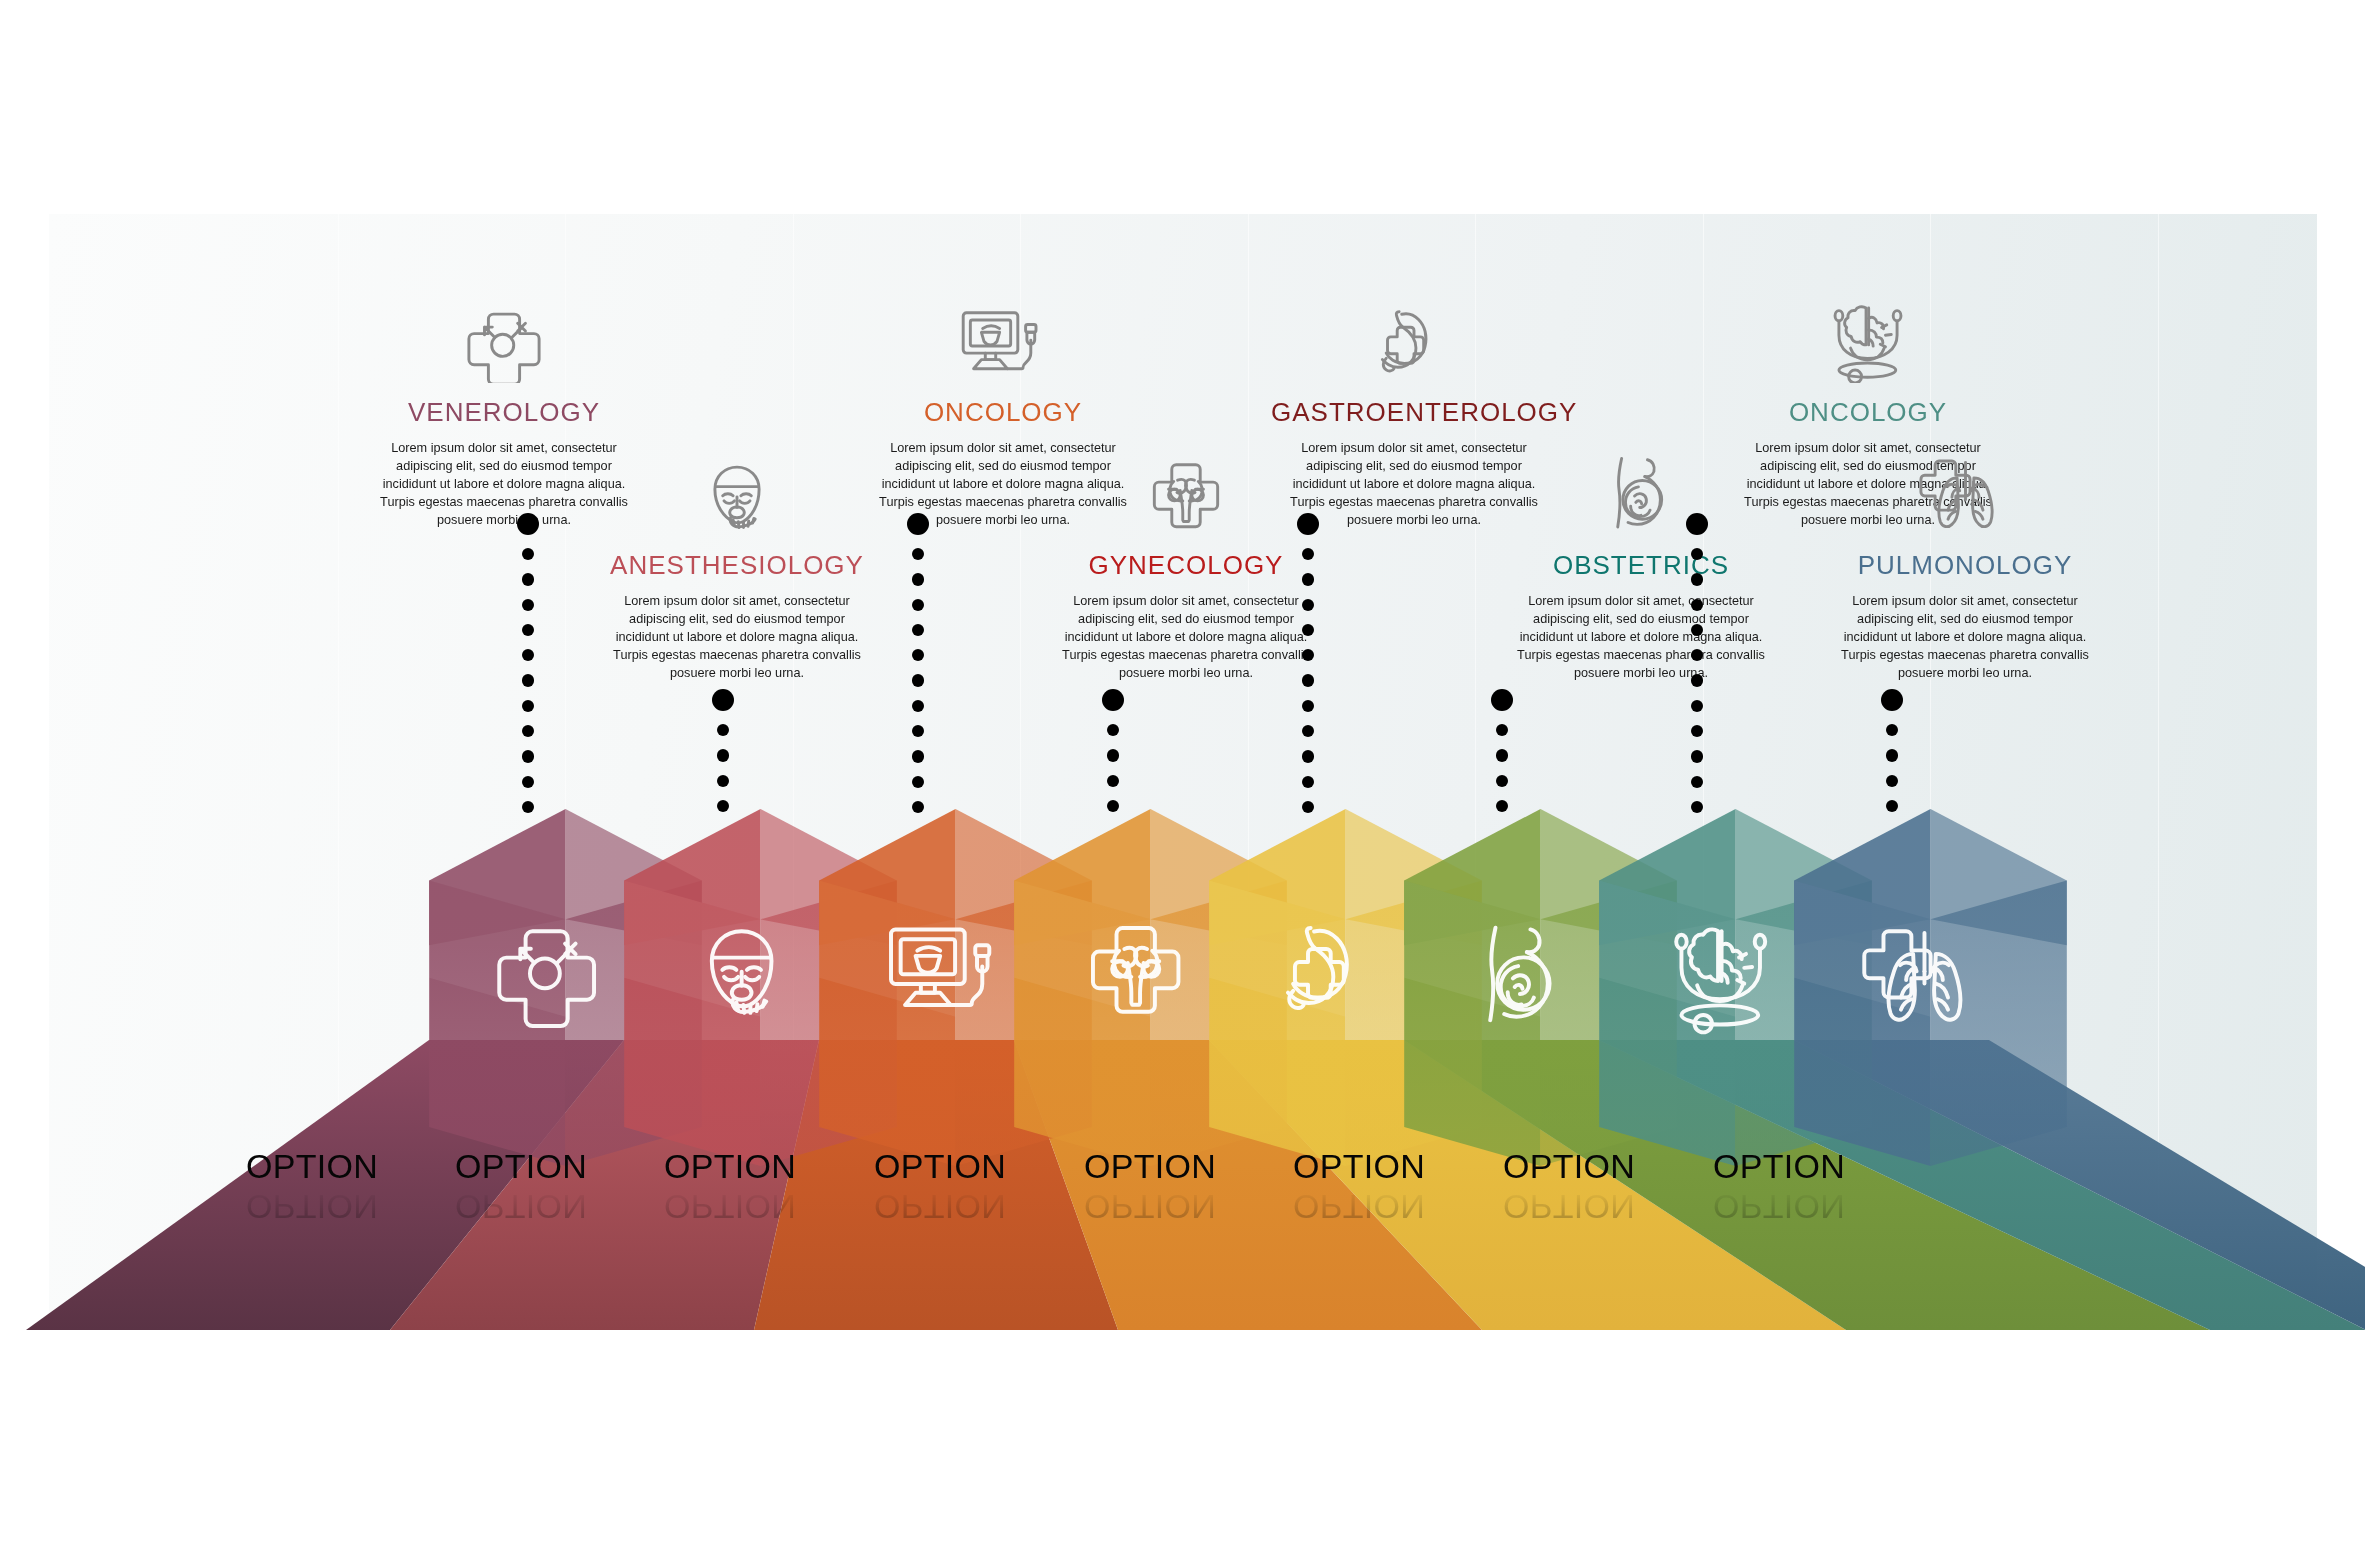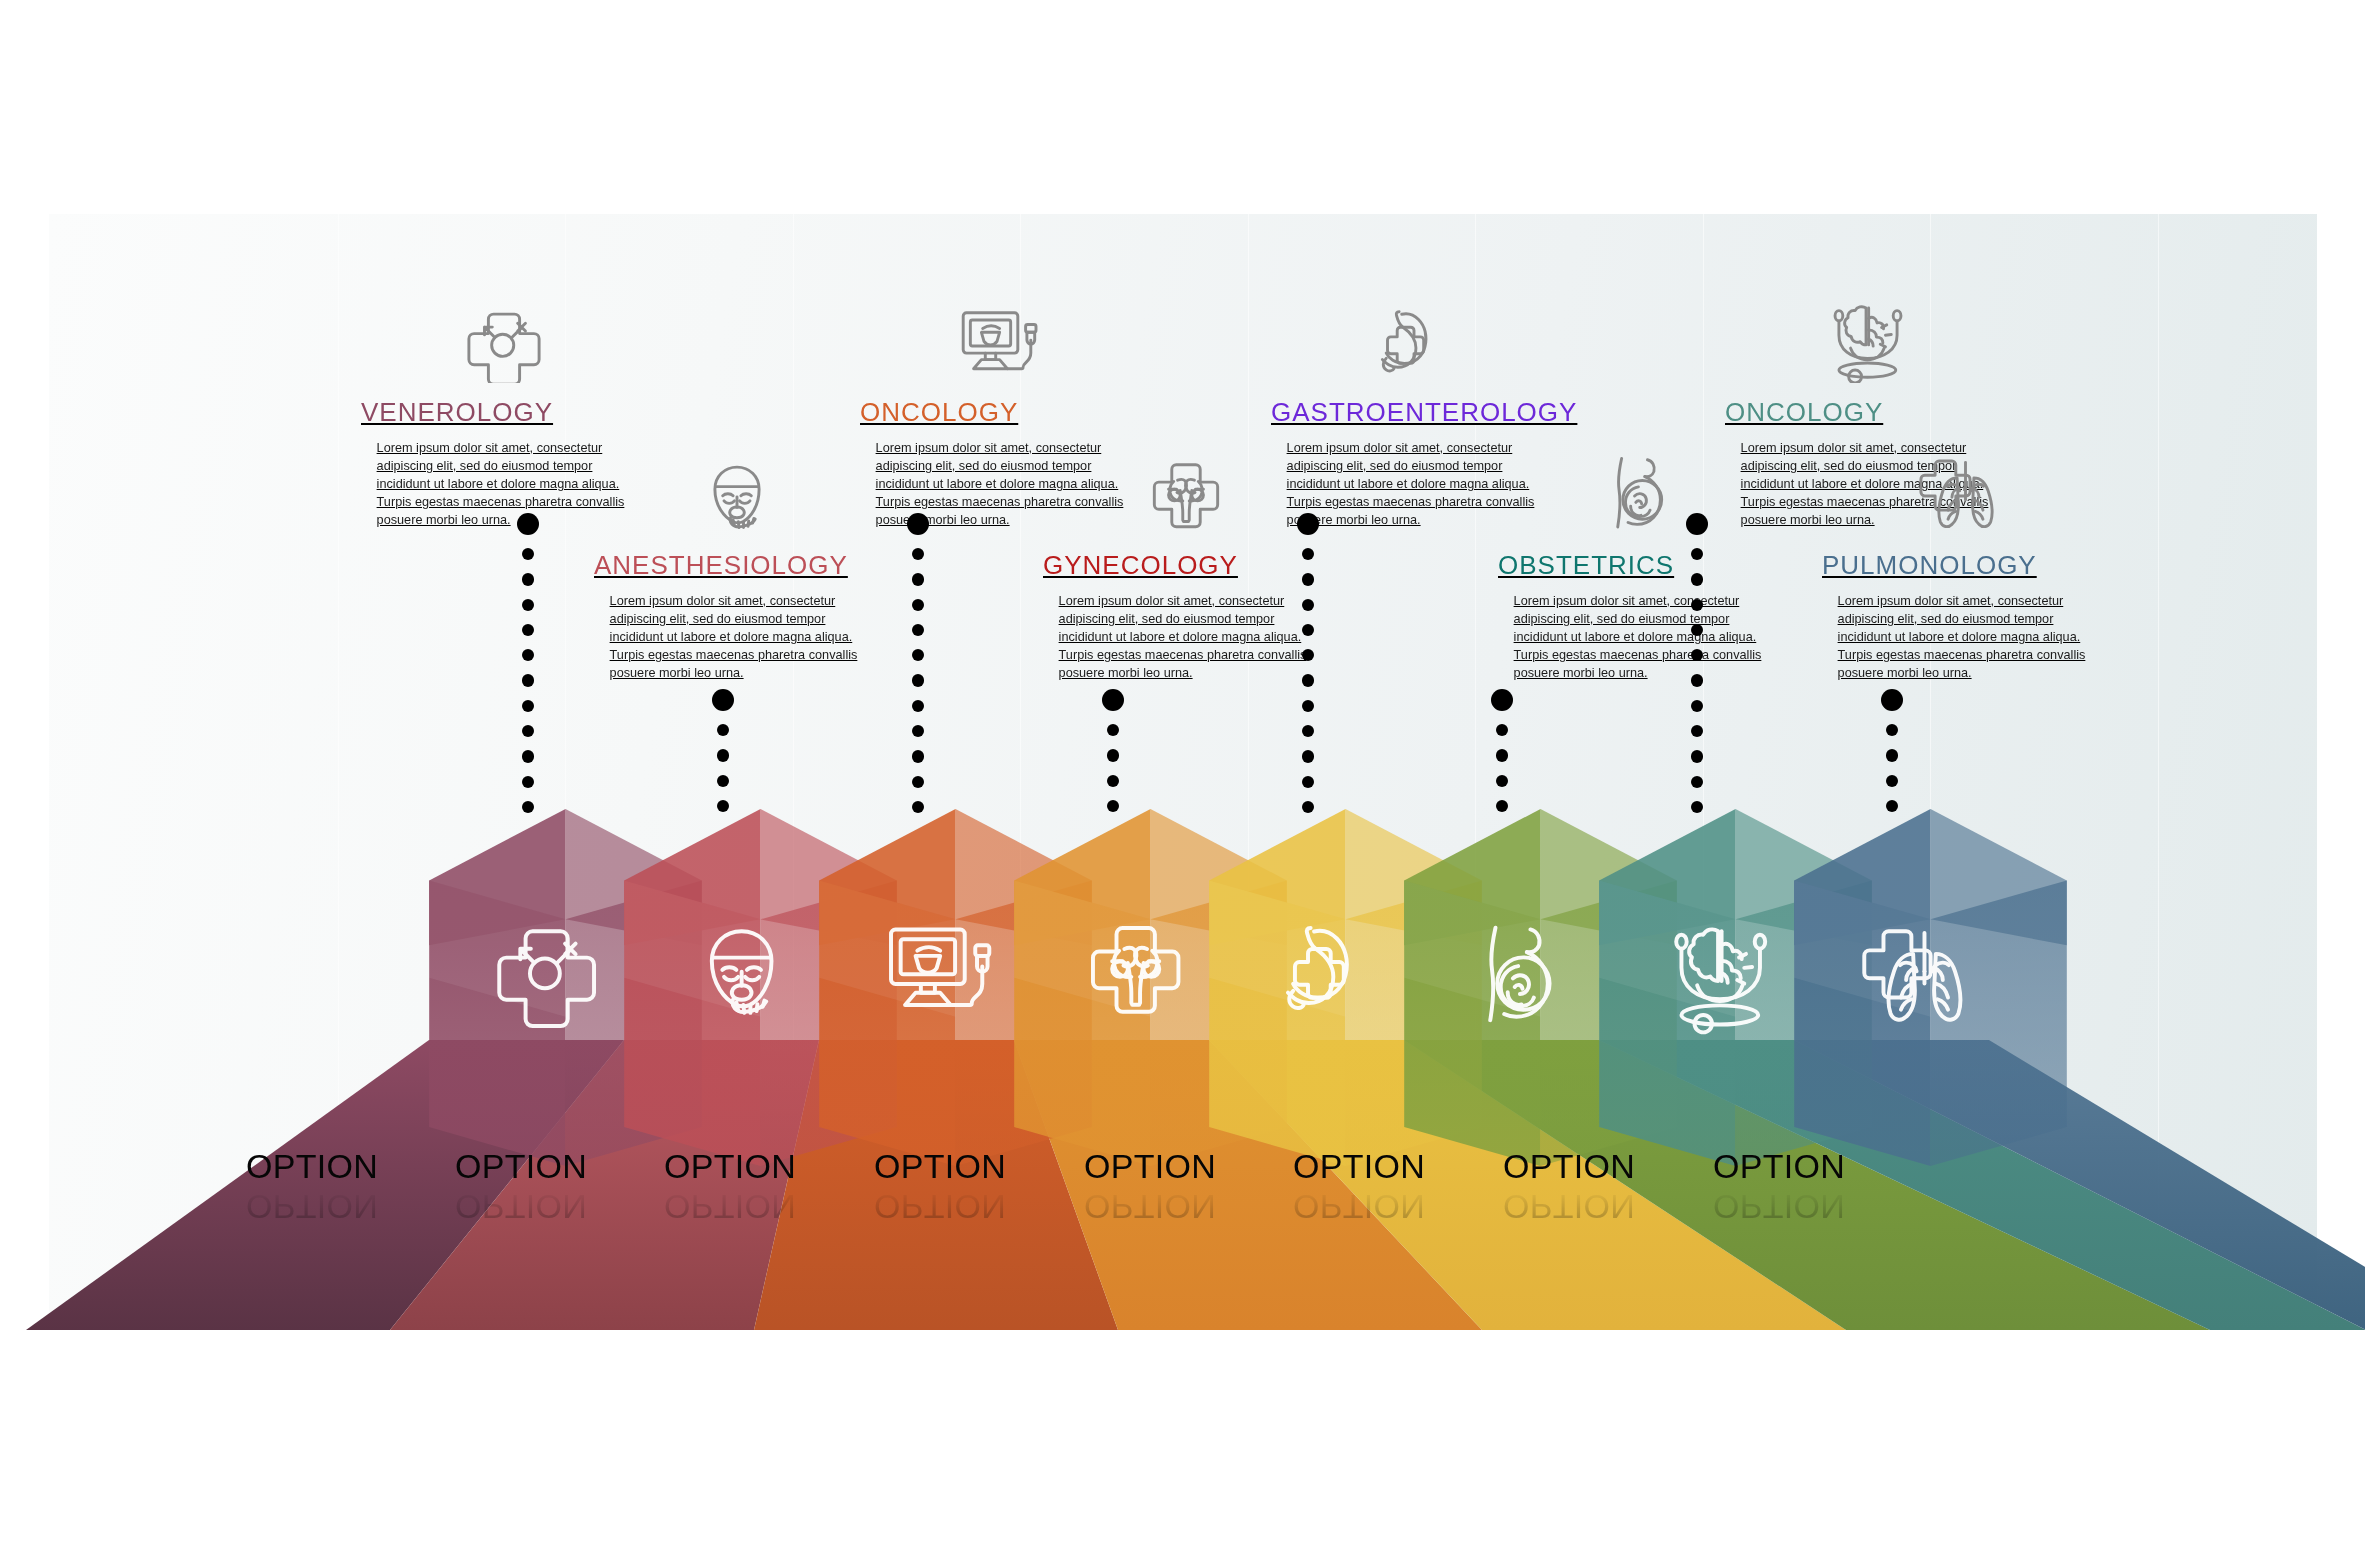--- a/index.html
+++ b/index.html
@@ -8,21 +8,21 @@
 
   #stage{position:absolute;inset:0;}
 
   
   .bg-panel{position:absolute;left:49px;top:214px;width:2268px;height:1115px;
             background:linear-gradient(100deg,#fbfcfc 0%,#f6f8f8 28%,#eef2f3 62%,#e3ebec 100%);}
   .bg-stripe{position:absolute;top:214px;width:0.6px;height:1115px;
              background:rgba(255,255,255,.55);}
 
   
-  .card{position:absolute;width:286px;text-decoration:underline;}
+  .card{position:absolute;width:286px;text-align:center;}
   .card .ic{height:117px;display:flex;align-items:flex-end;justify-content:center;}
   .card .ic svg{display:block;}
   .card .ttl{font-size:26px;letter-spacing:1px;font-weight:400;margin-top:14.3px;}
   .card .body{font-size:12.7px;line-height:1.42;color:#1b1b1b;margin-top:10.4px;
               padding:0 15.6px;font-weight:400;}
 
   
   .conn{position:absolute;display:flex;flex-direction:column;align-items:center;}
   .conn .big{width:22px;height:22px;border-radius:50%;background:#000;}
   .conn .sm{width:12.3px;height:12.3px;border-radius:50%;background:#000;margin-top:13px;}
@@ -424,21 +424,21 @@
       </div>
       <div class="card" style="left: 1271px; top: 266px;">
         <div class="ic" style="color:#8a8a8a">
           <svg viewBox="0 0 130 120" width="84" height="78">
     <path fill="none" stroke="currentColor" stroke-width="4.5" stroke-linecap="round" stroke-linejoin="round" d="M42 10c-4 0-5 2-4 6 2 8 4 14 10 18 10 7 20 17 20 32 0 18-12 30-28 30-12 0-18-6-24-12"></path>
     <path fill="none" stroke="currentColor" stroke-width="4.5" stroke-linecap="round" stroke-linejoin="round" d="M46 14c8-2 18 0 26 8 10 10 14 26 10 42-4 16-16 26-32 26-14 0-24-8-28-16"></path>
     <path fill="none" stroke="currentColor" stroke-width="4.5" stroke-linecap="round" stroke-linejoin="round" d="M22 82c-6 6-6 14 0 18 4 3 10 2 12-2"></path>
     <path fill="none" stroke="currentColor" stroke-width="4.5" stroke-linecap="round" stroke-linejoin="round" d="M44 34h16a5 5 0 0 1 5 5v10h10a5 5 0 0 1 5 5v16a5 5 0 0 1-5 5H65v10a5 5 0 0 1-5 5H44a5 5 0 0 1-5-5V75H29a5 5 0 0 1-5-5V54a5 5 0 0 1 5-5h10V39a5 5 0 0 1 5-5z"></path>
           </svg>
         </div>
-       <div class="ttl" style="color:#6d28d9">GASTROENTEROLOGY</div>
+       <div class="ttl" style="color:#7f1d1d">GASTROENTEROLOGY</div>
        <div class="body">Lorem ipsum dolor sit amet, consectetur adipiscing elit, sed do eiusmod tempor incididunt ut labore et dolore magna aliqua. Turpis egestas maecenas pharetra convallis posuere morbi leo urna.</div>
       </div>
       <div class="card" style="left: 1498px; top: 419px;">
         <div class="ic" style="color:#8a8a8a">
           <svg viewBox="0 0 120 130" width="78" height="84">
     <path fill="none" stroke="currentColor" stroke-width="4.5" stroke-linecap="round" stroke-linejoin="round" d="M30 10c-4 18-6 34-4 48 2 14 2 34-2 58"></path>
     <path fill="none" stroke="currentColor" stroke-width="4.5" stroke-linecap="round" stroke-linejoin="round" d="M70 12c8 2 12 10 10 18-2 6-8 9-14 8"></path>
     <path fill="none" stroke="currentColor" stroke-width="4.5" stroke-linecap="round" stroke-linejoin="round" d="M66 38c14 6 24 20 24 36 0 22-16 38-36 38-6 0-10-1-14-3"></path>
     <circle fill="none" stroke="currentColor" stroke-width="4.5" stroke-linecap="round" stroke-linejoin="round" cx="62" cy="74" r="30"></circle>
     <path fill="none" stroke="currentColor" stroke-width="4.5" stroke-linecap="round" stroke-linejoin="round" d="M56 54c-12 2-20 12-20 24 0 14 10 22 22 22 8 0 14-4 16-10"></path>

